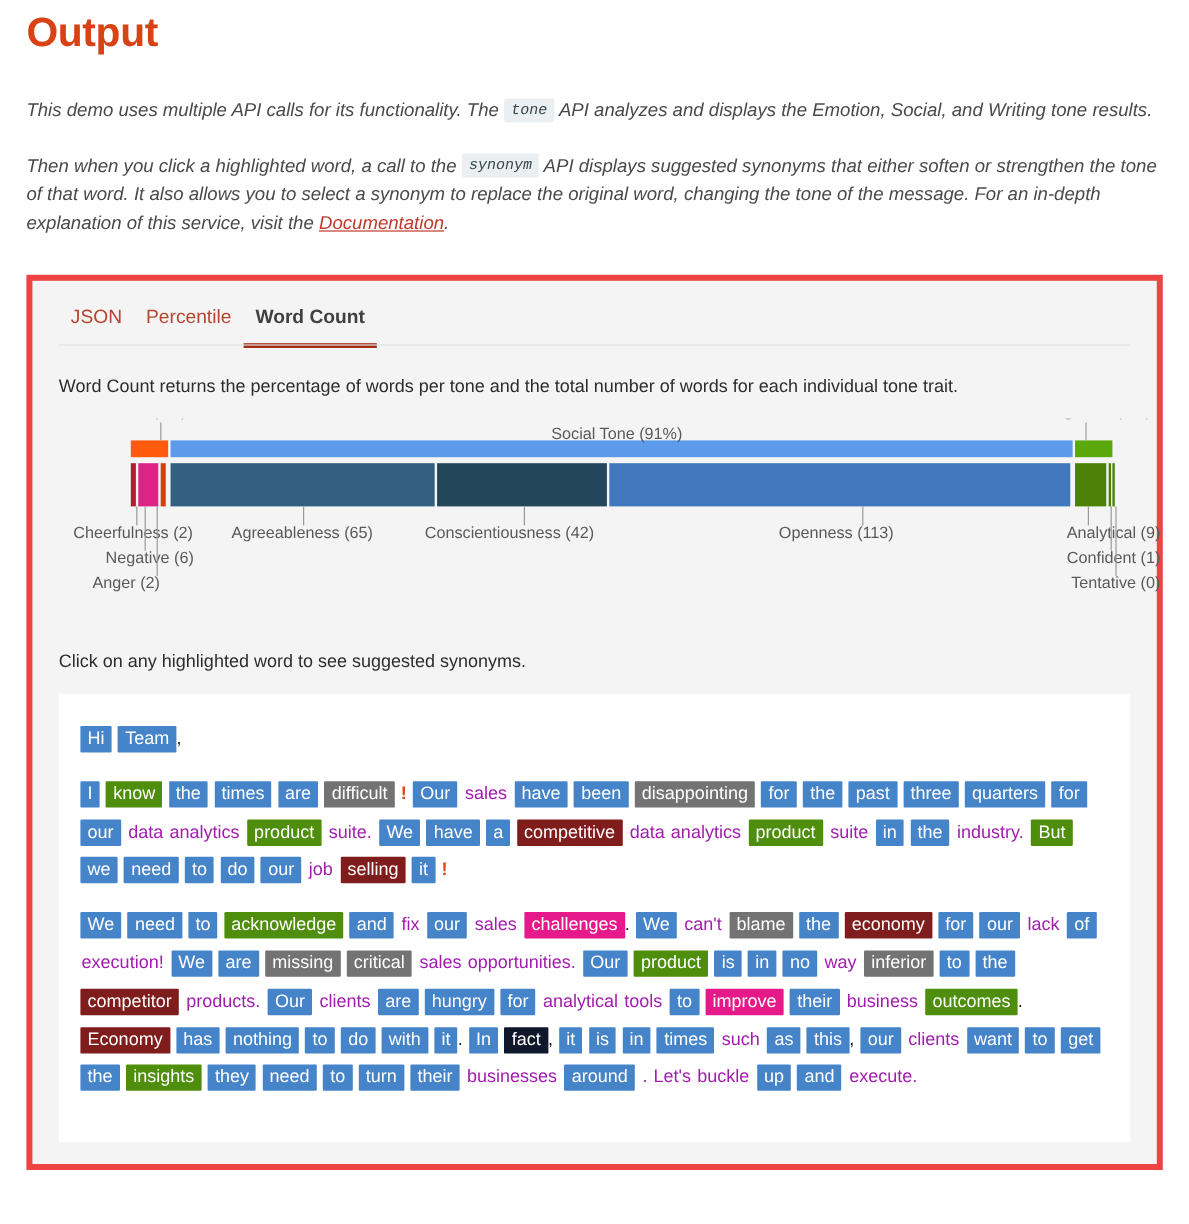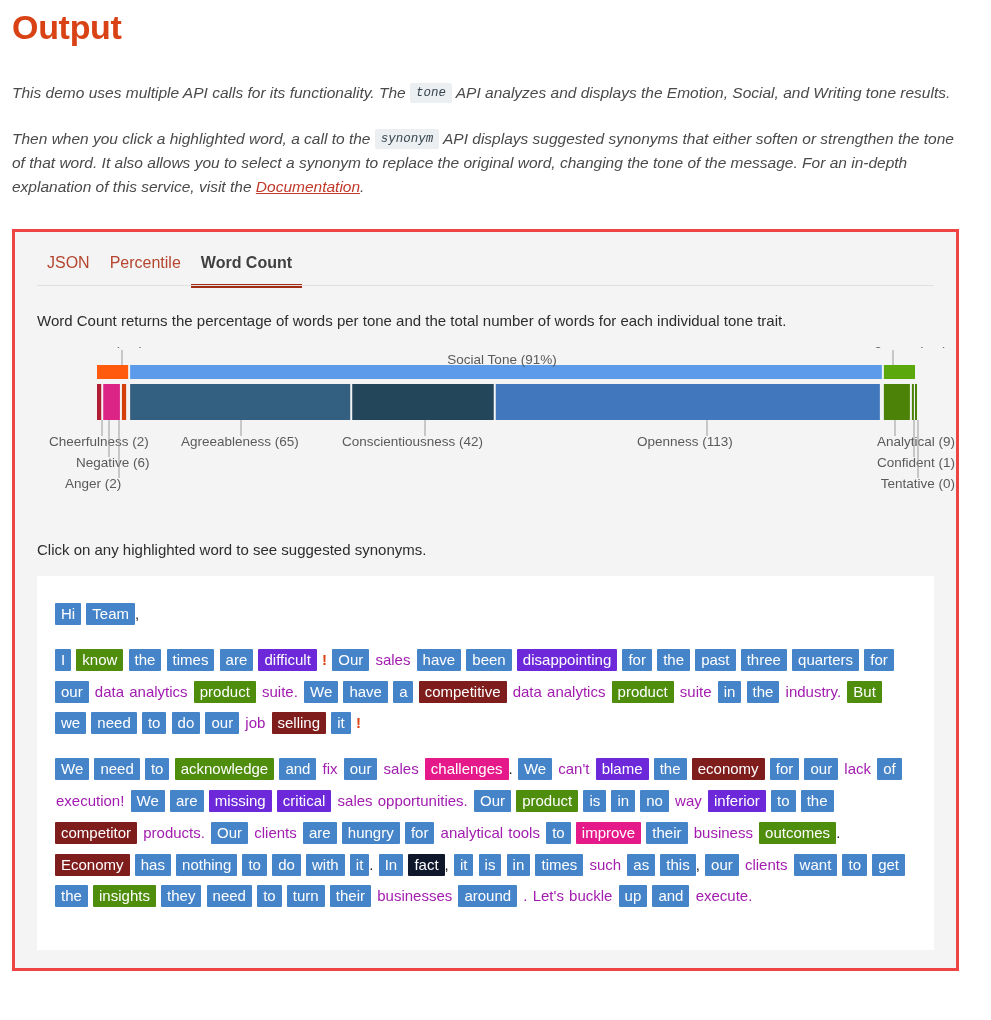--- a/index.html
+++ b/index.html
@@ -9,20 +9,21 @@
     font-family: "Liberation Sans", sans-serif;
   }
   body {
     width: 991px;
     min-height: 1020px;
     overflow: hidden;
   }
   .page {
     width: 971px;
     position: relative;
+    margin-left: 10px;
   }
   h1.page-title {
     color: #d94214;
     font-size: 34px;
     font-weight: bold;
     margin: 0;
     padding: 8px 0 0 12px;
     letter-spacing: -0.3px;
   }
   .intro {
@@ -47,21 +48,21 @@
   }
   a.doc-link {
     color: #c0392b;
     text-decoration: underline;
   }
 
   
   .panel {
     margin: 30px 12px 0 12px;
     background: #f4f4f4;
-    border: 3px solid #ef4444;
+    border: 5px solid #ef4444;
     padding: 0 0 18px 0;
   }
   .tabs {
     display: flex;
     align-items: flex-end;
     padding: 22px 0 0 22px;
     position: relative;
   }
   .tab {
     font-size: 16px;
@@ -133,21 +134,21 @@
     white-space: nowrap;
   }
   .w-plain {
     color: #a21caf;
     padding: 2px 1px;
   }
   .c-blue   { background: #4684c9; }
   .c-navy   { background: #7f1d1d; }
   .c-green  { background: #4f8d0c; }
   .c-dgreen { background: #0f172a; }
-  .c-orange { background: #6d28d9; }
+  .c-orange { background: #737373; }
   .c-pink   { background: #e5198a; }
   .punct { color: #1b1b1b; }
   .punct-orange { color: #dd4313; font-weight: bold; }
 </style>
 </head>
 <body>
 
 <div class="page">
 
   <h1 class="page-title">Output</h1>

